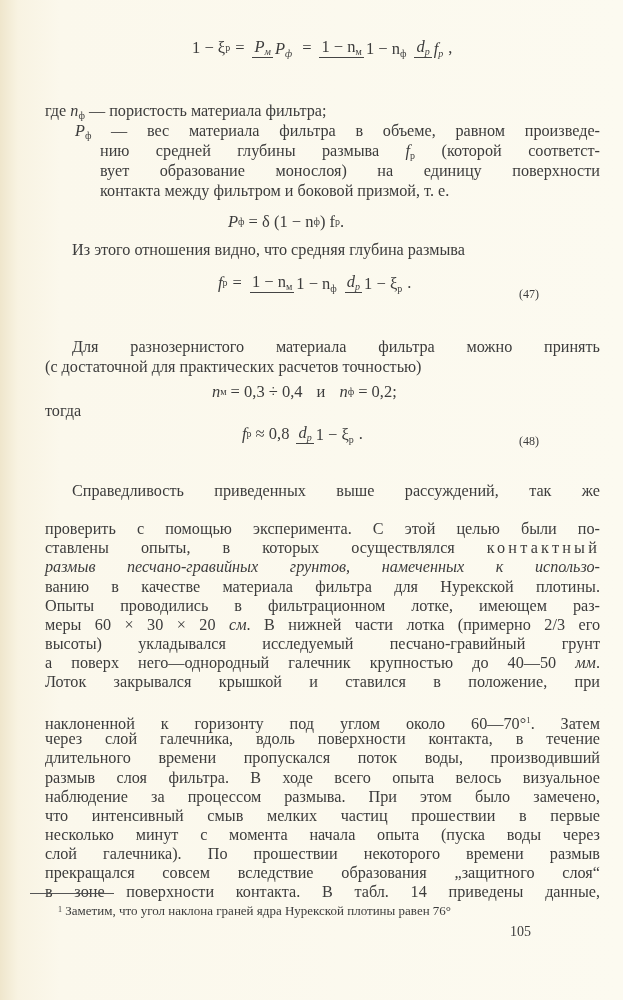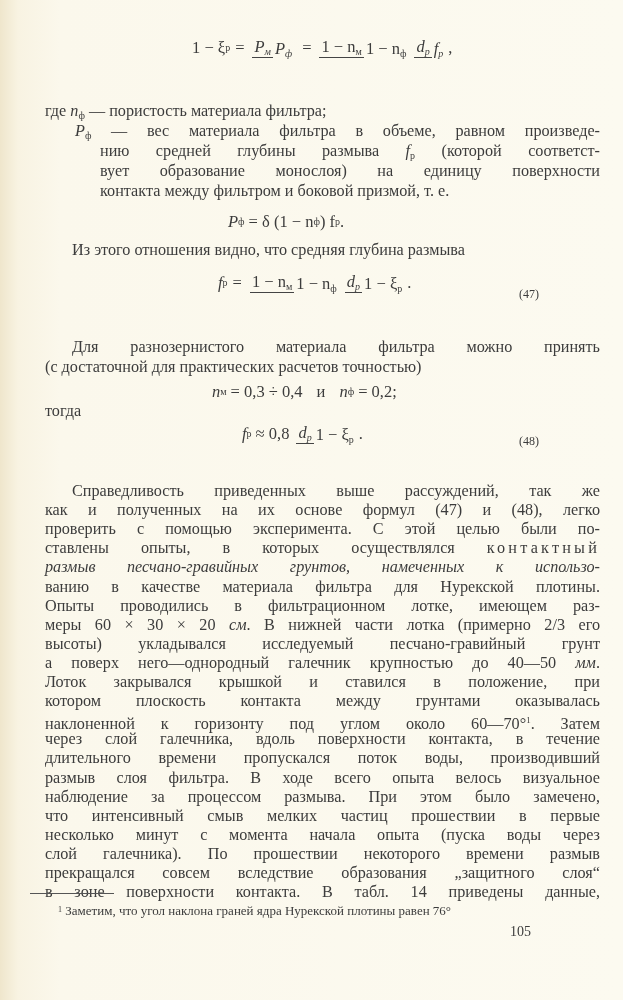--- a/index.html
+++ b/index.html
@@ -126,31 +126,29 @@
     <span style="margin:0 4px">≈ 0,8</span>
     <span class="frac">
       <span class="num i"><span>d</span><sub>р</sub></span>
       <span class="den"><span>1 − ξ</span><sub>р</sub></span>
     </span>
     <span>.</span>
   </div>
   <div class="eqno" style="top:434px;">(48)</div>
 
   <div class="ln ind" style="top: 482px; line-height: 19px;">Справедливость приведенных выше рассуждений, так же</div>
-  <div class="ln" style="top: 501.1px; line-height: 19px;">как и полученных на их основе формул (47) и (48), легко</div>
   <div class="ln" style="top: 520.2px; line-height: 19px;">проверить с помощью эксперимента. С этой целью были по-</div>
   <div class="ln" style="top: 539.3px; line-height: 19px;"><span>ставлены опыты, в которых осуществлялся </span><span class="sp">контактный</span></div>
   <div class="ln" style="top: 558.4px; line-height: 19px; font-style: italic;">размыв песчано-гравийных грунтов, намеченных к использо-</div>
   <div class="ln" style="top: 577.5px; line-height: 19px;">ванию в качестве материала фильтра для Нурекской плотины.</div>
   <div class="ln" style="top: 596.6px; line-height: 19px;">Опыты проводились в фильтрационном лотке, имеющем раз-</div>
   <div class="ln" style="top: 615.7px; line-height: 19px;"><span>меры 60 × 30 × 20 </span><span class="i">см</span><span>. В нижней части лотка (примерно 2/3 его</span></div>
   <div class="ln" style="top: 634.8px; line-height: 19px;">высоты) укладывался исследуемый песчано-гравийный грунт</div>
   <div class="ln" style="top: 653.9px; line-height: 19px;"><span>а поверх него—однородный галечник крупностью до 40—50 </span><span class="i">мм</span><span>.</span></div>
   <div class="ln" style="top: 673px; line-height: 19px;">Лоток закрывался крышкой и ставился в положение, при</div>
-  <div class="ln" style="top: 692.1px; line-height: 19px;">котором плоскость контакта между грунтами оказывалась</div>
   <div class="ln" style="top: 711.2px; line-height: 19px;"><span>наклоненной к горизонту под углом около 60—70°</span><sup style="font-size:9px">1</sup><span>. Затем</span></div>
   <div class="ln" style="top: 730.3px; line-height: 19px;">через слой галечника, вдоль поверхности контакта, в течение</div>
   <div class="ln" style="top: 749.4px; line-height: 19px;">длительного времени пропускался поток воды, производивший</div>
   <div class="ln" style="top: 768.5px; line-height: 19px;">размыв слоя фильтра. В ходе всего опыта велось визуальное</div>
   <div class="ln" style="top: 787.6px; line-height: 19px;">наблюдение за процессом размыва. При этом было замечено,</div>
   <div class="ln" style="top: 806.7px; line-height: 19px;">что интенсивный смыв мелких частиц прошествии в первые</div>
   <div class="ln" style="top: 825.8px; line-height: 19px;">несколько минут с момента начала опыта (пуска воды через</div>
   <div class="ln" style="top: 844.9px; line-height: 19px;">слой галечника). По прошествии некоторого времени размыв</div>
   <div class="ln" style="top: 864px; line-height: 19px;">прекращался совсем вследствие образования „защитного слоя“</div>
   <div class="ln last" style="top: 883.1px; line-height: 19px; text-align-last: justify;">в зоне поверхности контакта. В табл. 14 приведены данные,</div>

